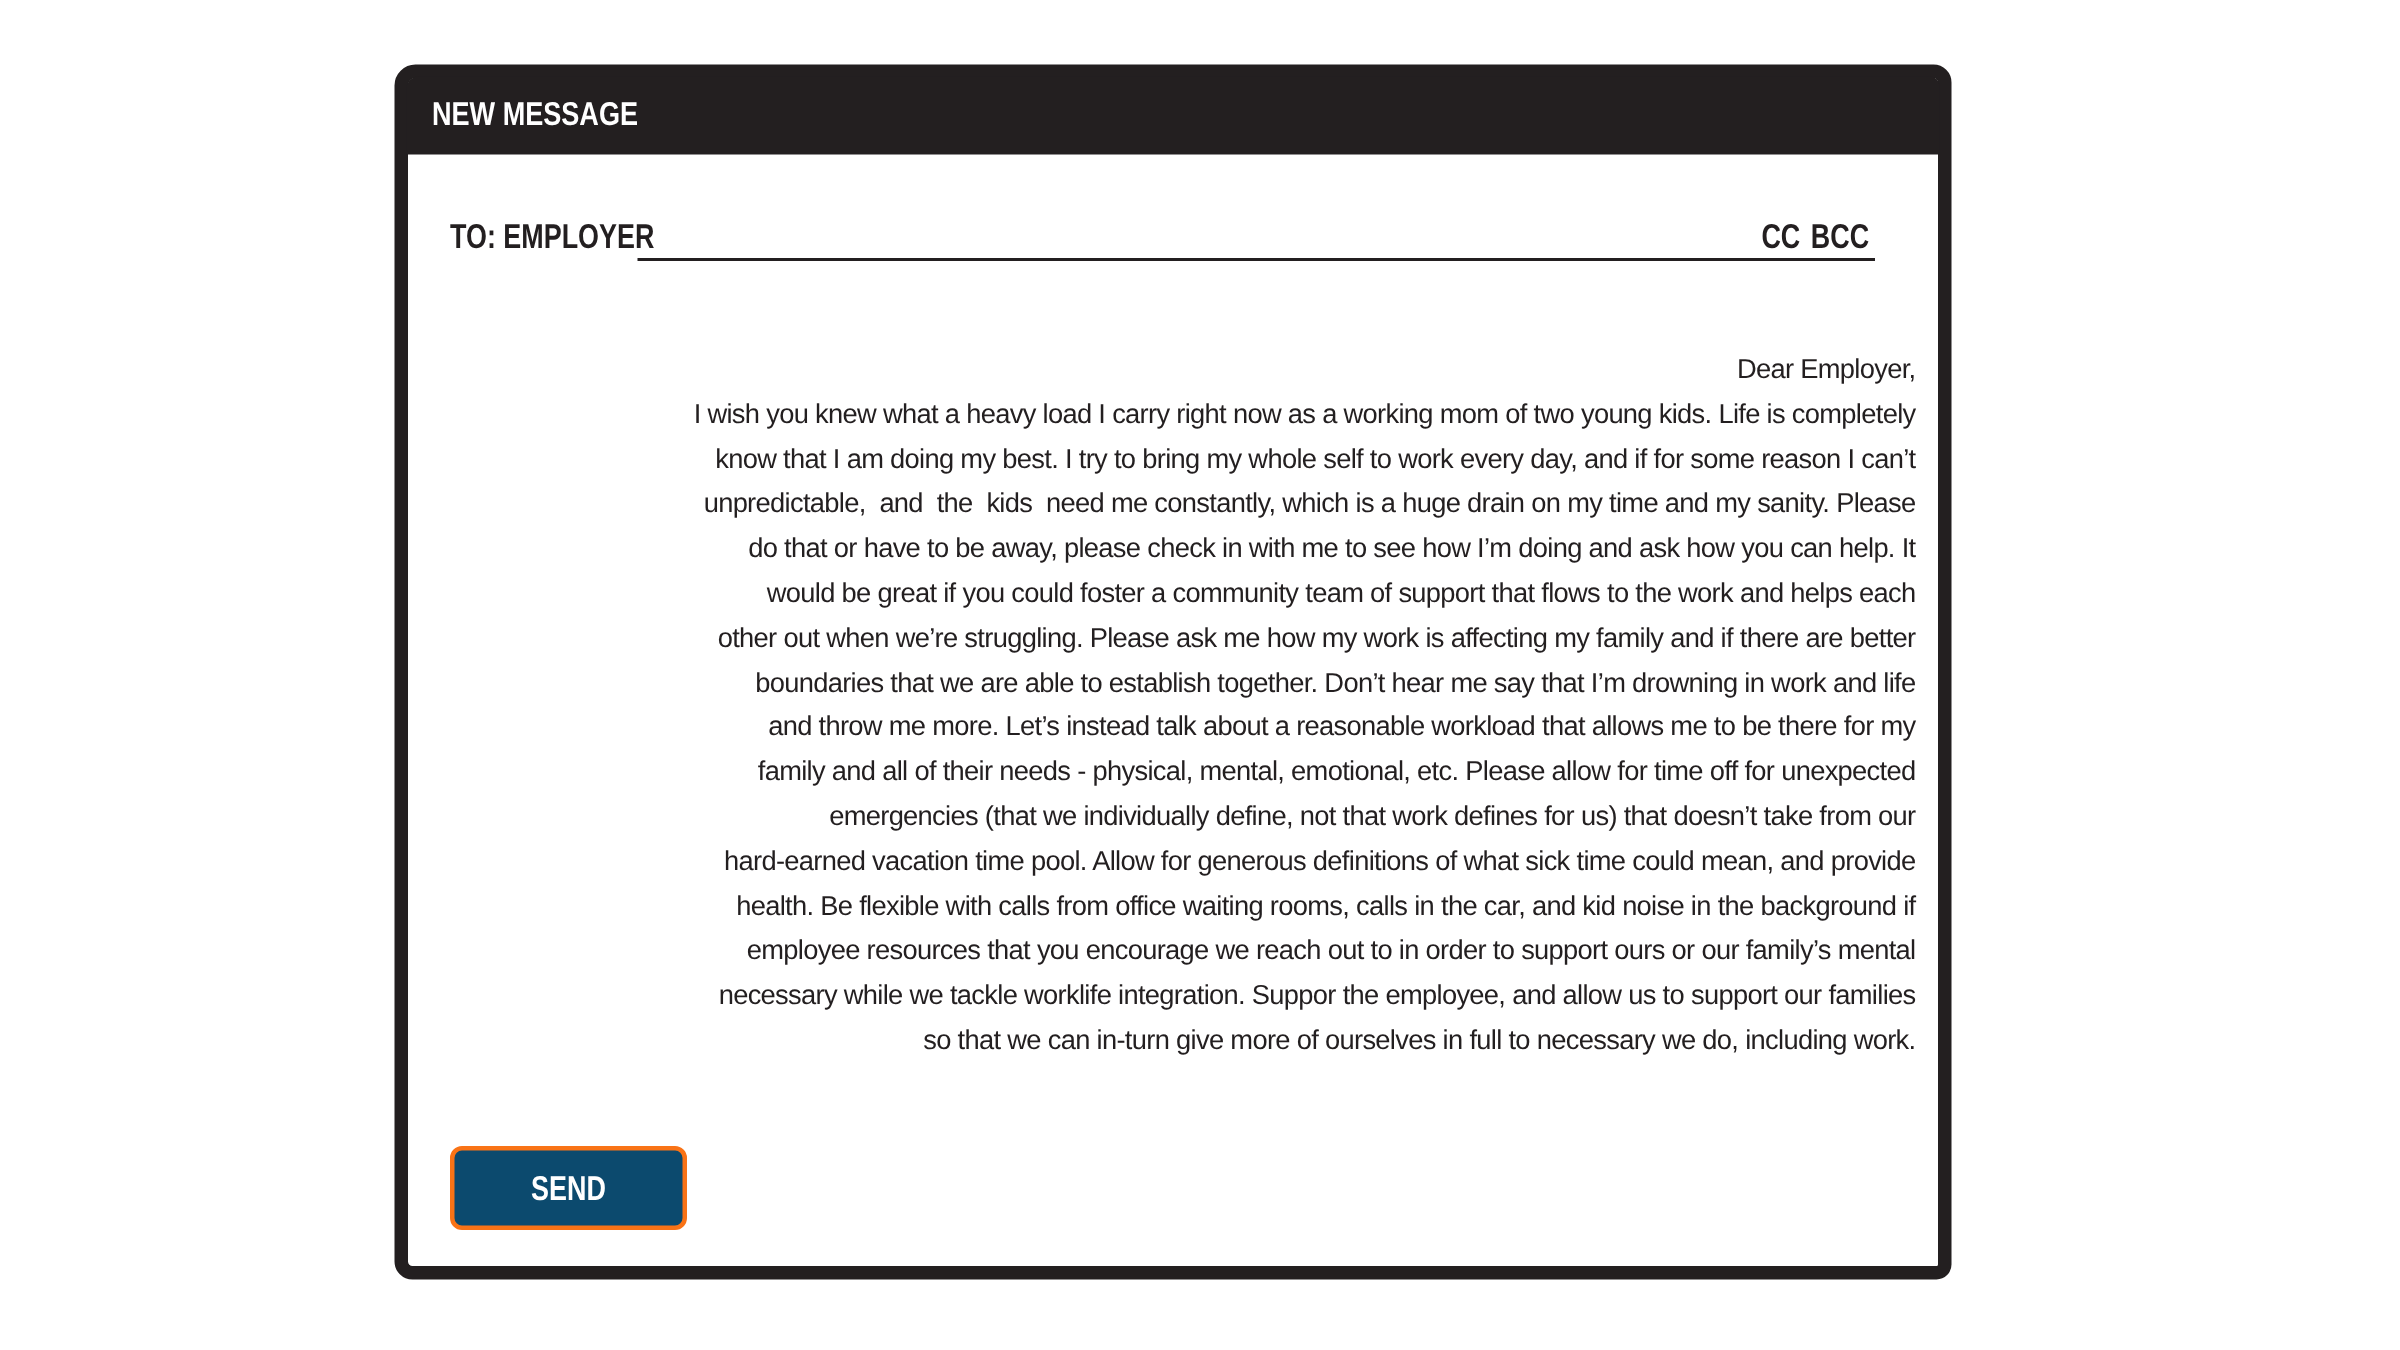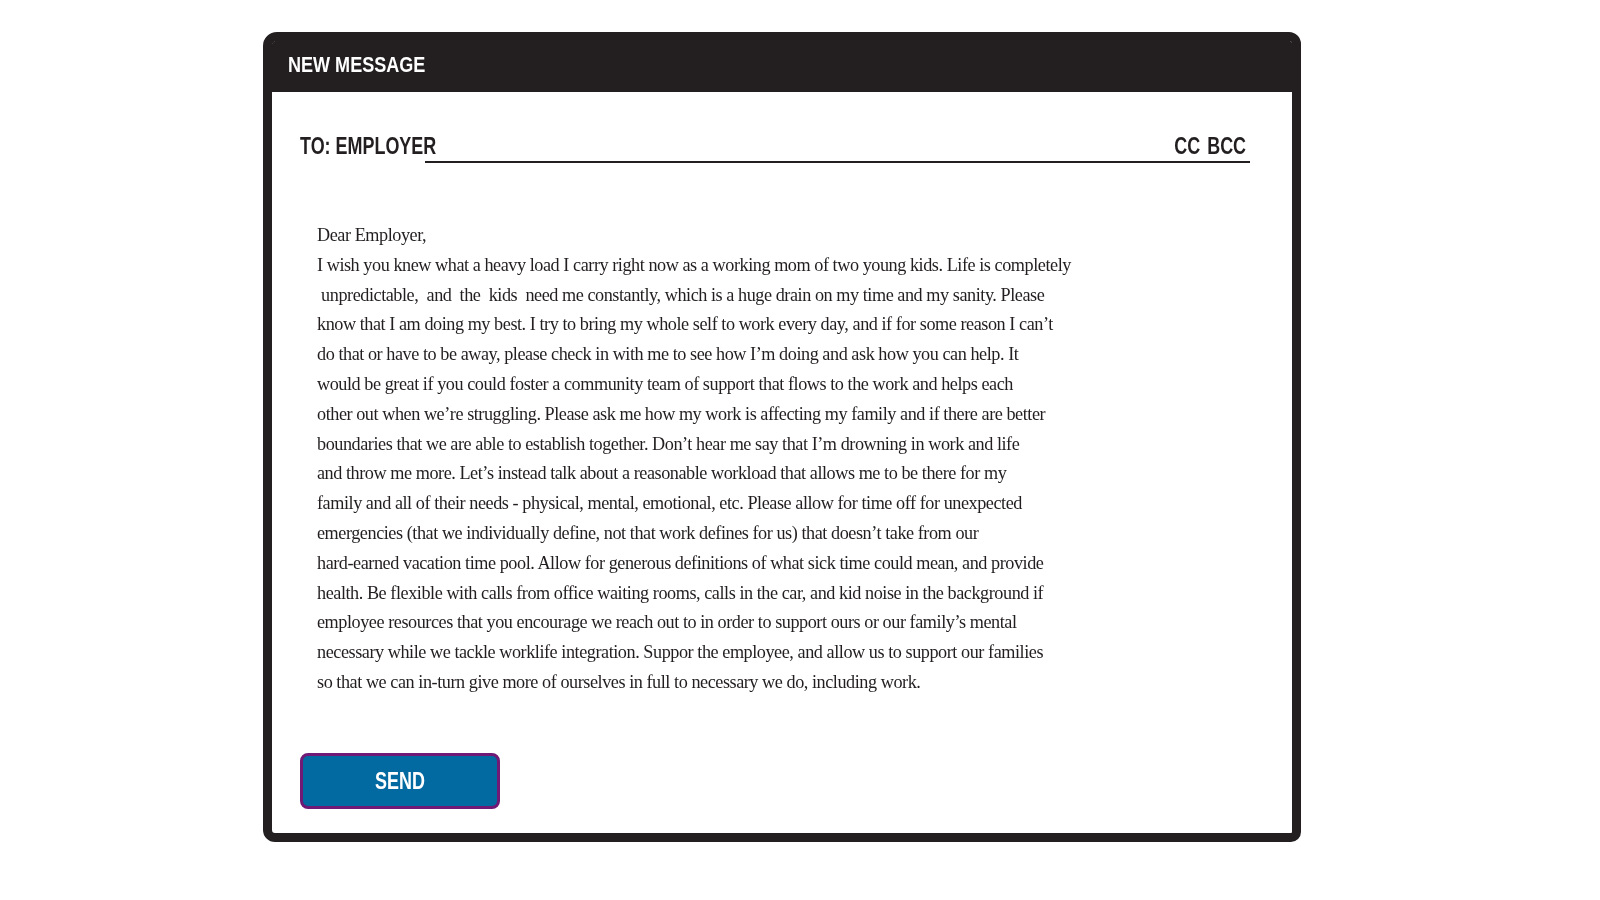--- a/index.html
+++ b/index.html
@@ -11,27 +11,28 @@
       overflow: hidden;
     }
     body {
       position: relative;
       font-family: "DejaVu Sans", sans-serif;
       color: #231f20;
     }
     .window {
       position: absolute;
       left: 263px;
-      top: 32px;
+      top: 43px;
       width: 1038px;
       height: 810px;
       background: #ffffff;
       border: 9px solid #231f20;
       border-radius: 14px 12px 10px 12px;
       box-sizing: border-box;
+      text-align: right;
     }
     .titlebar {
       position: absolute;
       left: -1px;
       top: -1px;
       right: -1px;
       height: 52px;
       background: #231f20;
       border-radius: 8px 6px 0 0;
     }
@@ -90,38 +91,38 @@
       text-transform: uppercase;
       display: flex;
       gap: 9px;
     }
     .cc-bcc span { cursor: pointer; }
     .body-text {
       position: absolute;
       left: 45px;
       top: 180px;
       width: 960px;
-      font-family: Liberation Serif, serif;
+      font-family: Liberation Sans, sans-serif;
       font-size: 18.2px;
       line-height: 29.8px;
       color: #231f20;
       letter-spacing: -0.45px;
     }
     .body-text .line {
       white-space: nowrap;
       display: block;
     }
     .send-button {
       position: absolute;
       left: 28px;
       top: 712px;
-      width: 200px;
+      width: 158px;
       height: 56px;
-      background: #0369a1;
-      border: 3px solid #701a75;
+      background: #0c4a6e;
+      border: 3px solid #f97316;
       border-radius: 8px;
       box-sizing: border-box;
       color: #ffffff;
       font-family: "Liberation Sans", sans-serif;
       font-weight: bold;
       font-size: 23px;
       display: flex;
       align-items: center;
       justify-content: center;
       cursor: pointer;
@@ -146,22 +147,22 @@
     <div class="cc-bcc">
       <span>CC</span>
       <span>BCC</span>
     </div>
   </div>
 
 
   <div class="body-text">
     <span class="line">Dear Employer,</span>
     <span class="line">I wish you knew what a heavy load I carry right now as a working mom of two young kids. Life is completely</span>
+    <span class="line">know that I am doing my best. I try to bring my whole self to work every day, and if for some reason I can’t</span>
     <span class="line" style="white-space: pre;"> unpredictable,  and  the  kids  need me constantly, which is a huge drain on my time and my sanity. Please</span>
-    <span class="line">know that I am doing my best. I try to bring my whole self to work every day, and if for some reason I can’t</span>
     <span class="line">do that or have to be away, please check in with me to see how I’m doing and ask how you can help. It</span>
     <span class="line">would be great if you could foster a community team of support that flows to the work and helps each</span>
     <span class="line">other out when we’re struggling. Please ask me how my work is affecting my family and if there are better</span>
     <span class="line">boundaries that we are able to establish together. Don’t hear me say that I’m drowning in work and life</span>
     <span class="line">and throw me more. Let’s instead talk about a reasonable workload that allows me to be there for my</span>
     <span class="line">family and all of their needs - physical, mental, emotional, etc. Please allow for time off for unexpected</span>
     <span class="line">emergencies (that we individually define, not that work defines for us) that doesn’t take from our</span>
     <span class="line">hard-earned vacation time pool. Allow for generous definitions of what sick time could mean, and provide</span>
     <span class="line">health. Be flexible with calls from office waiting rooms, calls in the car, and kid noise in the background if</span>
     <span class="line">employee resources that you encourage we reach out to in order to support ours or our family’s mental</span>

